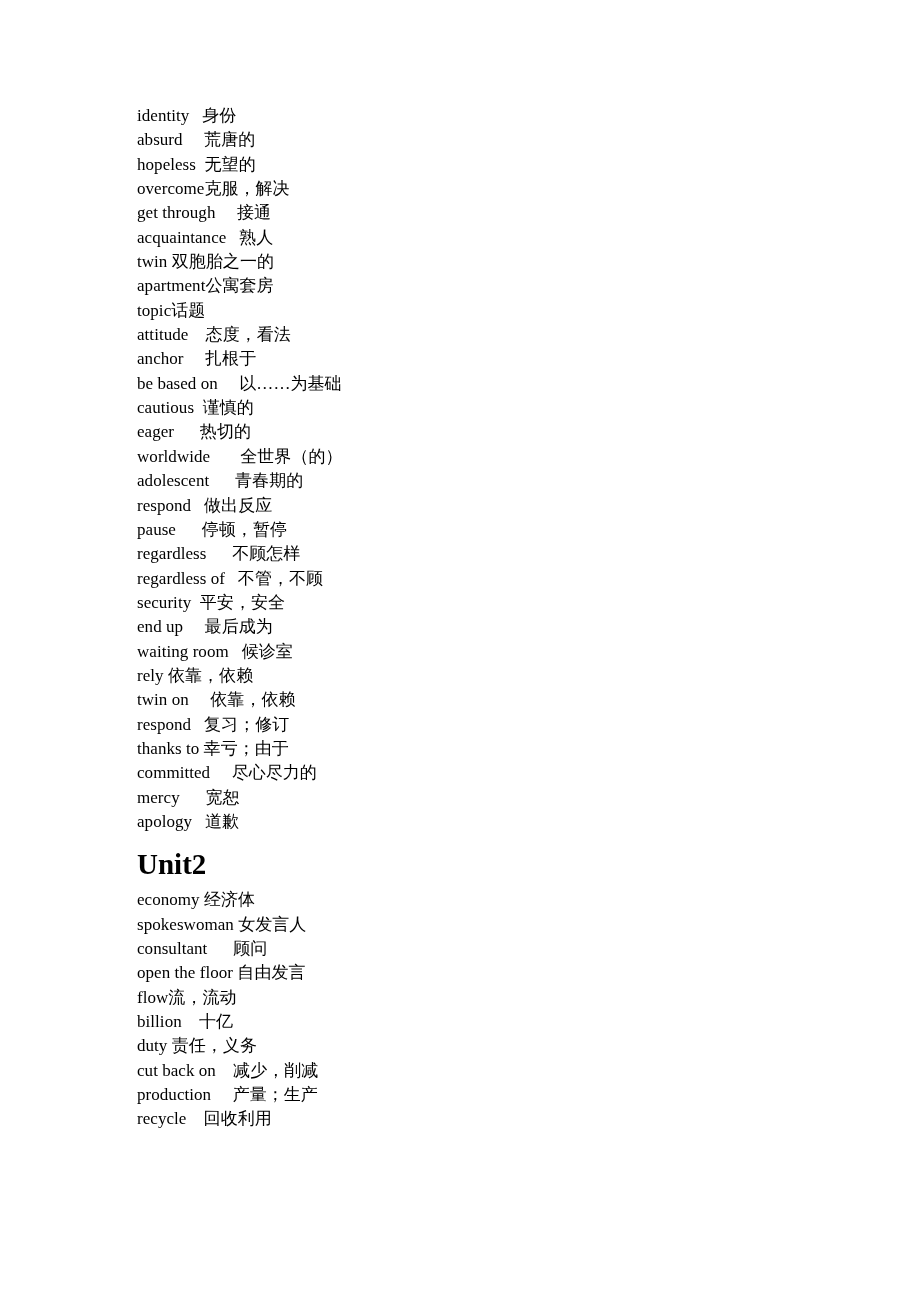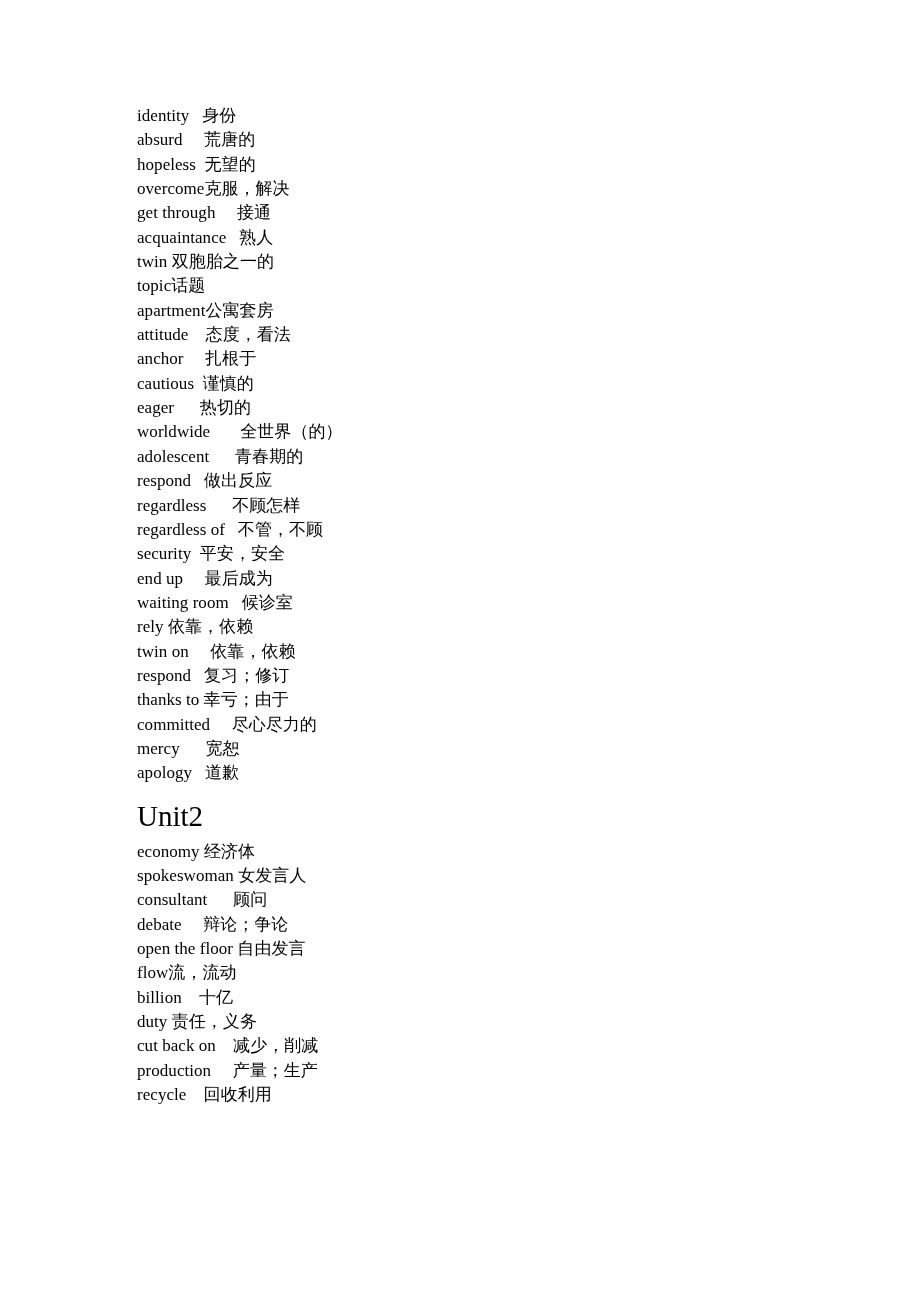--- a/index.html
+++ b/index.html
@@ -35,21 +35,21 @@
   .vocab-line {
     font-size: 17px;
     line-height: 24.35px;
     white-space: pre;
     color: #000000;
     letter-spacing: 0.05px;
   }
   .unit-heading {
     font-size: 29px;
     line-height: 40px;
-    font-weight: normal;
+    font-weight: bold;
     margin: 10px 0 4px 0;
     color: #000000;
     white-space: pre;
   }
   .section-block {
     margin: 0;
     padding: 0;
   }
 </style>
 </head>
@@ -60,29 +60,31 @@
 
     <div class="section-block">
       <ul class="vocab-list">
         <li class="vocab-line">identity   身份</li>
         <li class="vocab-line">absurd     荒唐的</li>
         <li class="vocab-line">hopeless  无望的</li>
         <li class="vocab-line">overcome克服，解决</li>
         <li class="vocab-line">get through     接通</li>
         <li class="vocab-line">acquaintance   熟人</li>
         <li class="vocab-line">twin 双胞胎之一的</li>
+        <li class="vocab-line">apartment公寓套房</li>
         <li class="vocab-line">topic话题</li>
-        <li class="vocab-line">apartment公寓套房</li>
         <li class="vocab-line">attitude    态度，看法</li>
         <li class="vocab-line">anchor     扎根于</li>
+        <li class="vocab-line">be based on     以……为基础</li>
         <li class="vocab-line">cautious  谨慎的</li>
         <li class="vocab-line">eager      热切的</li>
         <li class="vocab-line">worldwide       全世界（的）</li>
         <li class="vocab-line">adolescent      青春期的</li>
         <li class="vocab-line">respond   做出反应</li>
+        <li class="vocab-line">pause      停顿，暂停</li>
         <li class="vocab-line">regardless      不顾怎样</li>
         <li class="vocab-line">regardless of   不管，不顾</li>
         <li class="vocab-line">security  平安，安全</li>
         <li class="vocab-line">end up     最后成为</li>
         <li class="vocab-line">waiting room   候诊室</li>
         <li class="vocab-line">rely 依靠，依赖</li>
         <li class="vocab-line">twin on     依靠，依赖</li>
         <li class="vocab-line">respond   复习；修订</li>
         <li class="vocab-line">thanks to 幸亏；由于</li>
         <li class="vocab-line">committed     尽心尽力的</li>
@@ -90,21 +92,20 @@
         <li class="vocab-line">apology   道歉</li>
       </ul>
     </div>
 
     <div class="section-block">
       <h1 class="unit-heading">Unit2</h1>
       <ul class="vocab-list">
         <li class="vocab-line">economy 经济体</li>
         <li class="vocab-line">spokeswoman 女发言人</li>
         <li class="vocab-line">consultant      顾问</li>
-        <li class="vocab-line">debate     辩论；争论</li>
         <li class="vocab-line">open the floor 自由发言</li>
         <li class="vocab-line">flow流，流动</li>
         <li class="vocab-line">billion    十亿</li>
         <li class="vocab-line">duty 责任，义务</li>
         <li class="vocab-line">cut back on    减少，削减</li>
         <li class="vocab-line">production     产量；生产</li>
         <li class="vocab-line">recycle    回收利用</li>
       </ul>
     </div>
 

